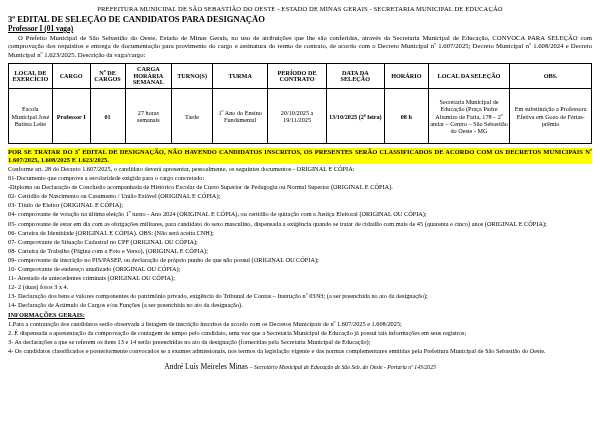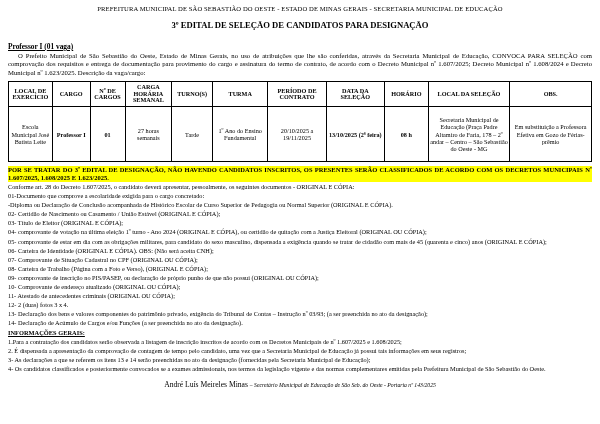--- a/index.html
+++ b/index.html
@@ -20,30 +20,29 @@
     box-sizing: border-box;
     padding: 5px 8px 0 8px;
     position: relative;
   }
   .hdr1 {
     text-align: center;
     font-size: 6.6px;
     letter-spacing: 0.1px;
   }
   .hdr2 {
-    text-align: center;
     font-size: 8.6px;
     font-weight: bold;
-    margin-top: 8px;
+    margin-top: 2px;
   }
   .sec-title {
     font-size: 7.4px;
     font-weight: bold;
     text-decoration: underline;
-    margin-top: 12px;
+    margin-top: 0;
   }
   .para {
     font-size: 6.7px;
     text-align: justify;
     margin-top: 1px;
     line-height: 1.25;
     text-indent: 10px;
   }
   table.main {
     border-collapse: collapse;

